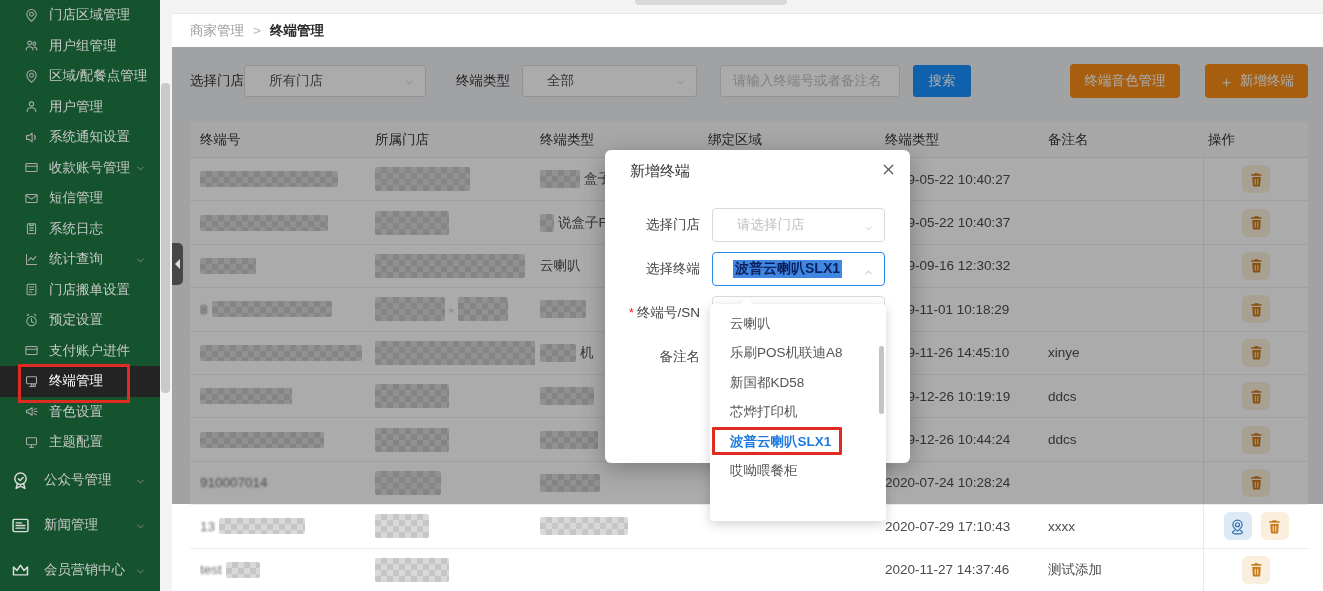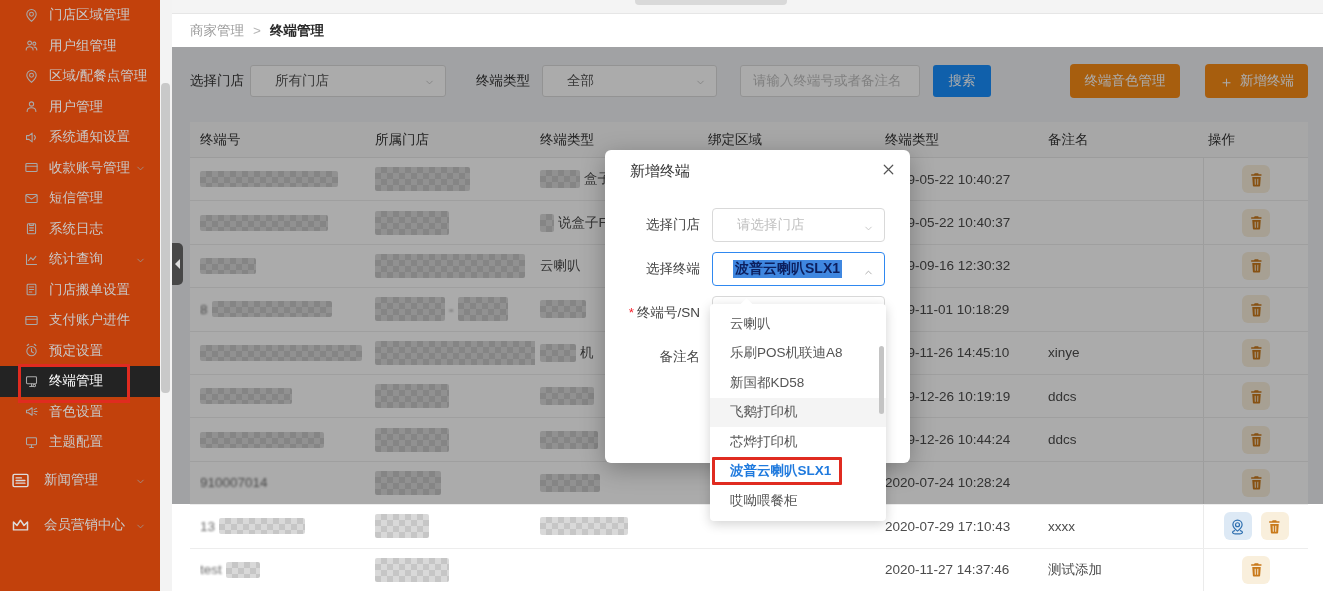--- a/index.html
+++ b/index.html
@@ -1,21 +1,21 @@
 <!DOCTYPE html>
 <html><head>
 <meta charset="utf-8">
 <style>
   html,body{margin:0;padding:0}
   body{position:relative;width:1323px;height:591px;overflow:hidden;background:#fff;
        font-family:"Liberation Sans","DejaVu Sans",sans-serif;-webkit-font-smoothing:antialiased}
   svg{fill:none;stroke:currentColor;stroke-width:1.7;stroke-linecap:round;stroke-linejoin:round;width:100%;height:100%}
 
   
-  .sidebar{position:absolute;left:0;top:0;width:160px;height:591px;background:#c2410c;z-index:10;overflow:hidden}
+  .sidebar{position:absolute;left:0;top:0;width:160px;height:591px;background:#14532d;z-index:10;overflow:hidden}
   .s-item{position:relative;height:30.5px;display:flex;align-items:center;padding-left:24px;
           color:#c9c9c9;font-size:13.5px;cursor:pointer;box-sizing:border-box}
   .s-item .ic{width:15px;height:15px;margin-right:10px;flex:0 0 auto;color:#a9a9a9;display:flex}
   .s-item .chev{width:11px;height:11px;margin-left:auto;margin-right:14px;color:#9a9a9a;flex:0 0 auto}
   .s-item.group{height:45px;padding-left:10px}
   .s-item.group .ic{width:21px;height:21px;margin-right:13px;color:#dcdcdc}
   .s-item.active{background:#232323;color:#fff}
   .anno-sb{position:absolute;left:18px;top:-2px;width:106px;height:33px;border:3px solid #e02b20;z-index:130;pointer-events:none}
 
   
@@ -204,36 +204,36 @@
           <svg viewBox="0 0 24 24">
             <rect x="5" y="3.5" width="14" height="17" rx="1.5"></rect>
             <path d="M8.5 8h7M8.5 12h7M8.5 16h4"></path>
           </svg>
         </span>
         <span>门店搬单设置</span>
       </div>
       <div class="s-item">
         <span class="ic">
           <svg viewBox="0 0 24 24">
-            <rect x="3" y="5.5" width="18" height="13" rx="1.5"></rect>
-            <path d="M3 10h18"></path>
-          </svg>
-        </span>
-        <span>支付账户进件</span>
-      </div>
-      <div class="s-item">
-        <span class="ic">
-          <svg viewBox="0 0 24 24">
             <circle cx="12" cy="13" r="7.5"></circle>
             <path d="M12 9v4.5l3 2"></path>
             <path d="M5 4L7.5 2M19 4l-2.5-2"></path>
           </svg>
         </span>
         <span>预定设置</span>
       </div>
+      <div class="s-item">
+        <span class="ic">
+          <svg viewBox="0 0 24 24">
+            <rect x="3" y="5.5" width="18" height="13" rx="1.5"></rect>
+            <path d="M3 10h18"></path>
+          </svg>
+        </span>
+        <span>支付账户进件</span>
+      </div>
       <div class="s-item active">
         <span class="ic">
           <svg viewBox="0 0 24 24">
             <rect x="4" y="4.5" width="16" height="11" rx="1.5"></rect>
             <path d="M9 20h6M12 15.5V20"></path>
             <circle cx="16.5" cy="18.5" r="2"></circle>
           </svg>
         </span>
         <span>终端管理</span>
         <span class="anno-sb" style="border-color:#e02b20"></span>
@@ -248,20 +248,33 @@
         <span>音色设置</span>
       </div>
       <div class="s-item">
         <span class="ic">
           <svg viewBox="0 0 24 24">
             <rect x="4" y="4.5" width="16" height="11" rx="1.5"></rect>
             <path d="M9 20h6M12 15.5V20"></path>
           </svg>
         </span>
         <span>主题配置</span>
+      </div>
+      <div class="s-item group">
+        <span class="ic">
+          <svg viewBox="0 0 24 24">
+            <circle cx="12" cy="10" r="6.5"></circle>
+            <path d="M9.5 10l2 2 3.5-3.5"></path>
+            <path d="M8.5 15.5L7 21l5-2.5L17 21l-1.5-5.5"></path>
+          </svg>
+        </span>
+        <span>公众号管理</span>
+        <span class="chev"><svg viewBox="0 0 24 24">
+            <path d="M6 9l6 6 6-6"></path>
+          </svg></span>
       </div>
       <div class="s-item group">
         <span class="ic">
           <svg viewBox="0 0 24 24">
             <rect x="3.5" y="5" width="17" height="14" rx="1.5"></rect>
             <path d="M7 9h6M7 12h10M7 15h10"></path>
           </svg>
         </span>
         <span>新闻管理</span>
         <span class="chev"><svg viewBox="0 0 24 24">
@@ -293,21 +306,21 @@
   <span class="bc-a">商家管理</span>
   <span class="bc-sep">&gt;</span>
   <span class="bc-b">终端管理</span>
 </div>
 
 <div class="content">
   <div class="content-bottom"></div>
 
   <div class="filterbar">
     <span>选择门店</span>
-    <div class="sel" style="width:196px;margin-left:6px">
+    <div class="sel" style="width:182px;margin-left:0">
       <span>所有门店</span>
       <span class="chev"><svg viewBox="0 0 24 24">
             <path d="M6 9l6 6 6-6"></path>
           </svg></span>
     </div>
     <span style="margin-left:30px">终端类型</span>
     <div class="sel" style="width:175px;margin-left:12px">
       <span>全部</span>
       <span class="chev"><svg viewBox="0 0 24 24">
             <path d="M6 9l6 6 6-6"></path>
@@ -626,23 +639,20 @@
   <div id="dd-list">
       <div class="opt">
         <span>云喇叭</span>
       </div>
       <div class="opt">
         <span>乐刷POS机联迪A8</span>
       </div>
       <div class="opt">
         <span>新国都KD58</span>
       </div>
-      <div class="opt hover">
-        <span>飞鹅打印机</span>
-      </div>
       <div class="opt">
         <span>芯烨打印机</span>
       </div>
       <div class="opt selected">
         <span style="color: rgb(31, 122, 222);">波普云喇叭SLX1</span>
         <span class="anno-opt" style="border-color: rgb(224, 43, 32);"></span>
       </div>
       <div class="opt">
         <span>哎呦喂餐柜</span>
       </div>

